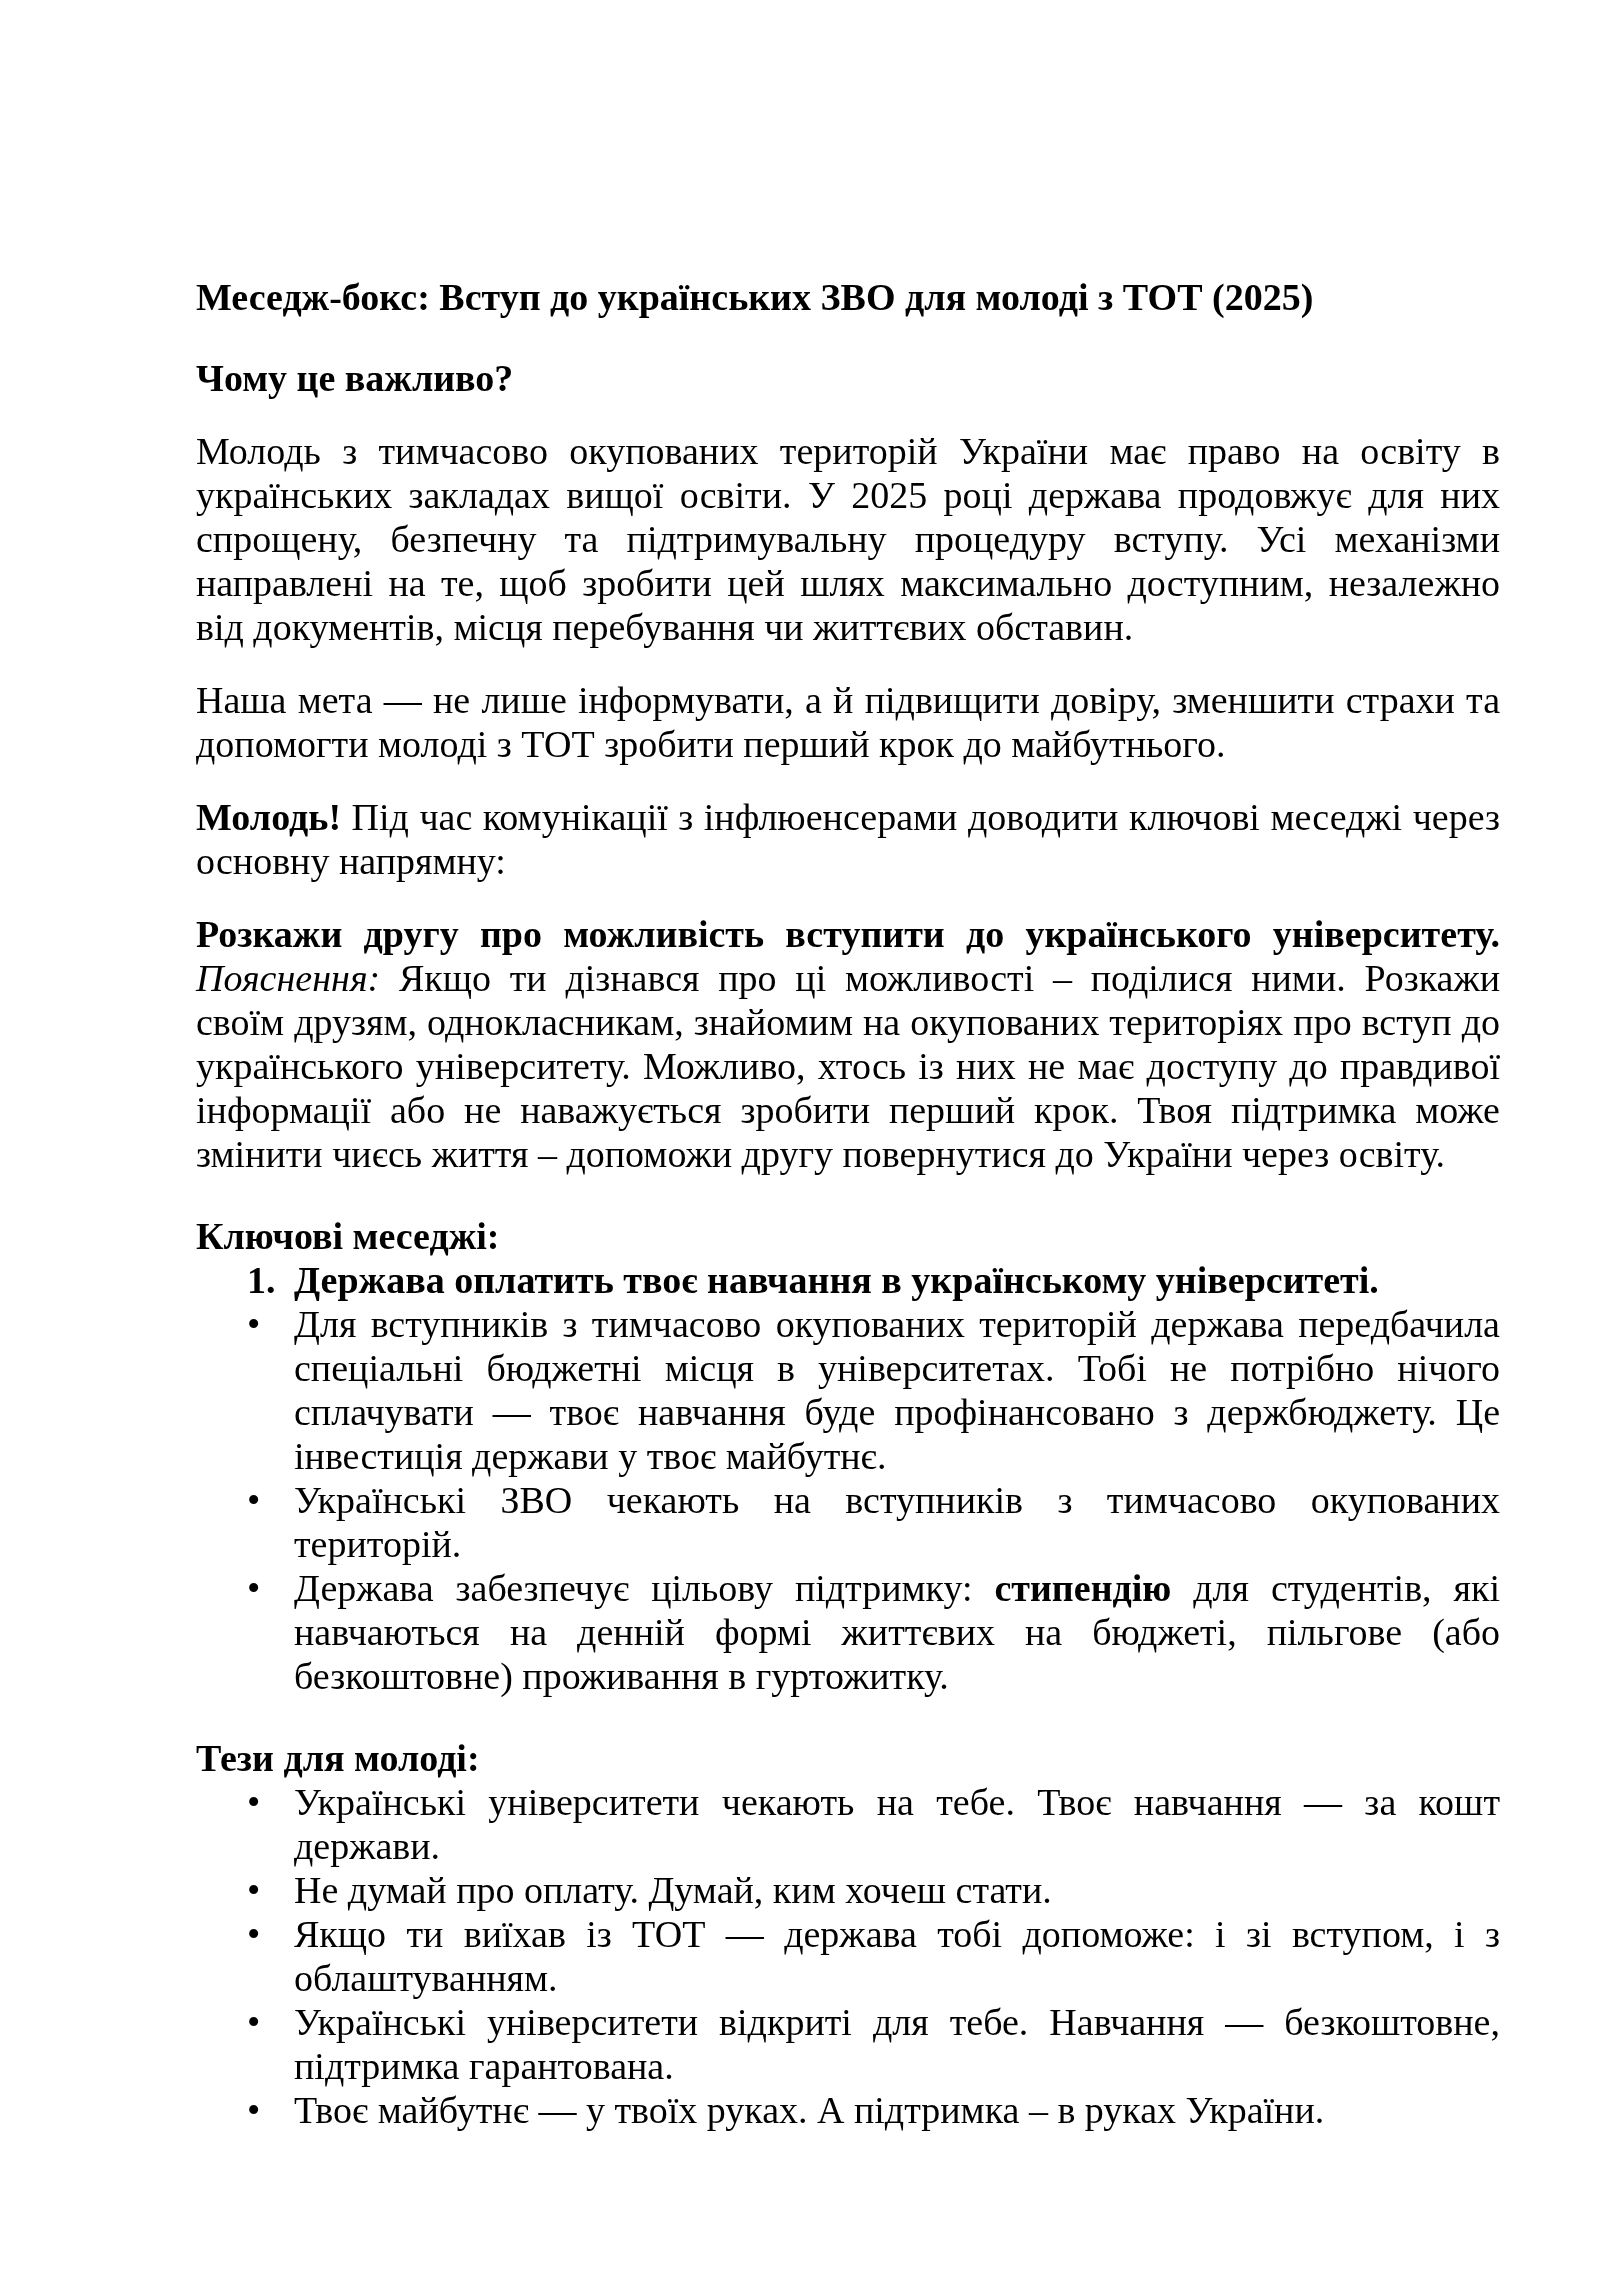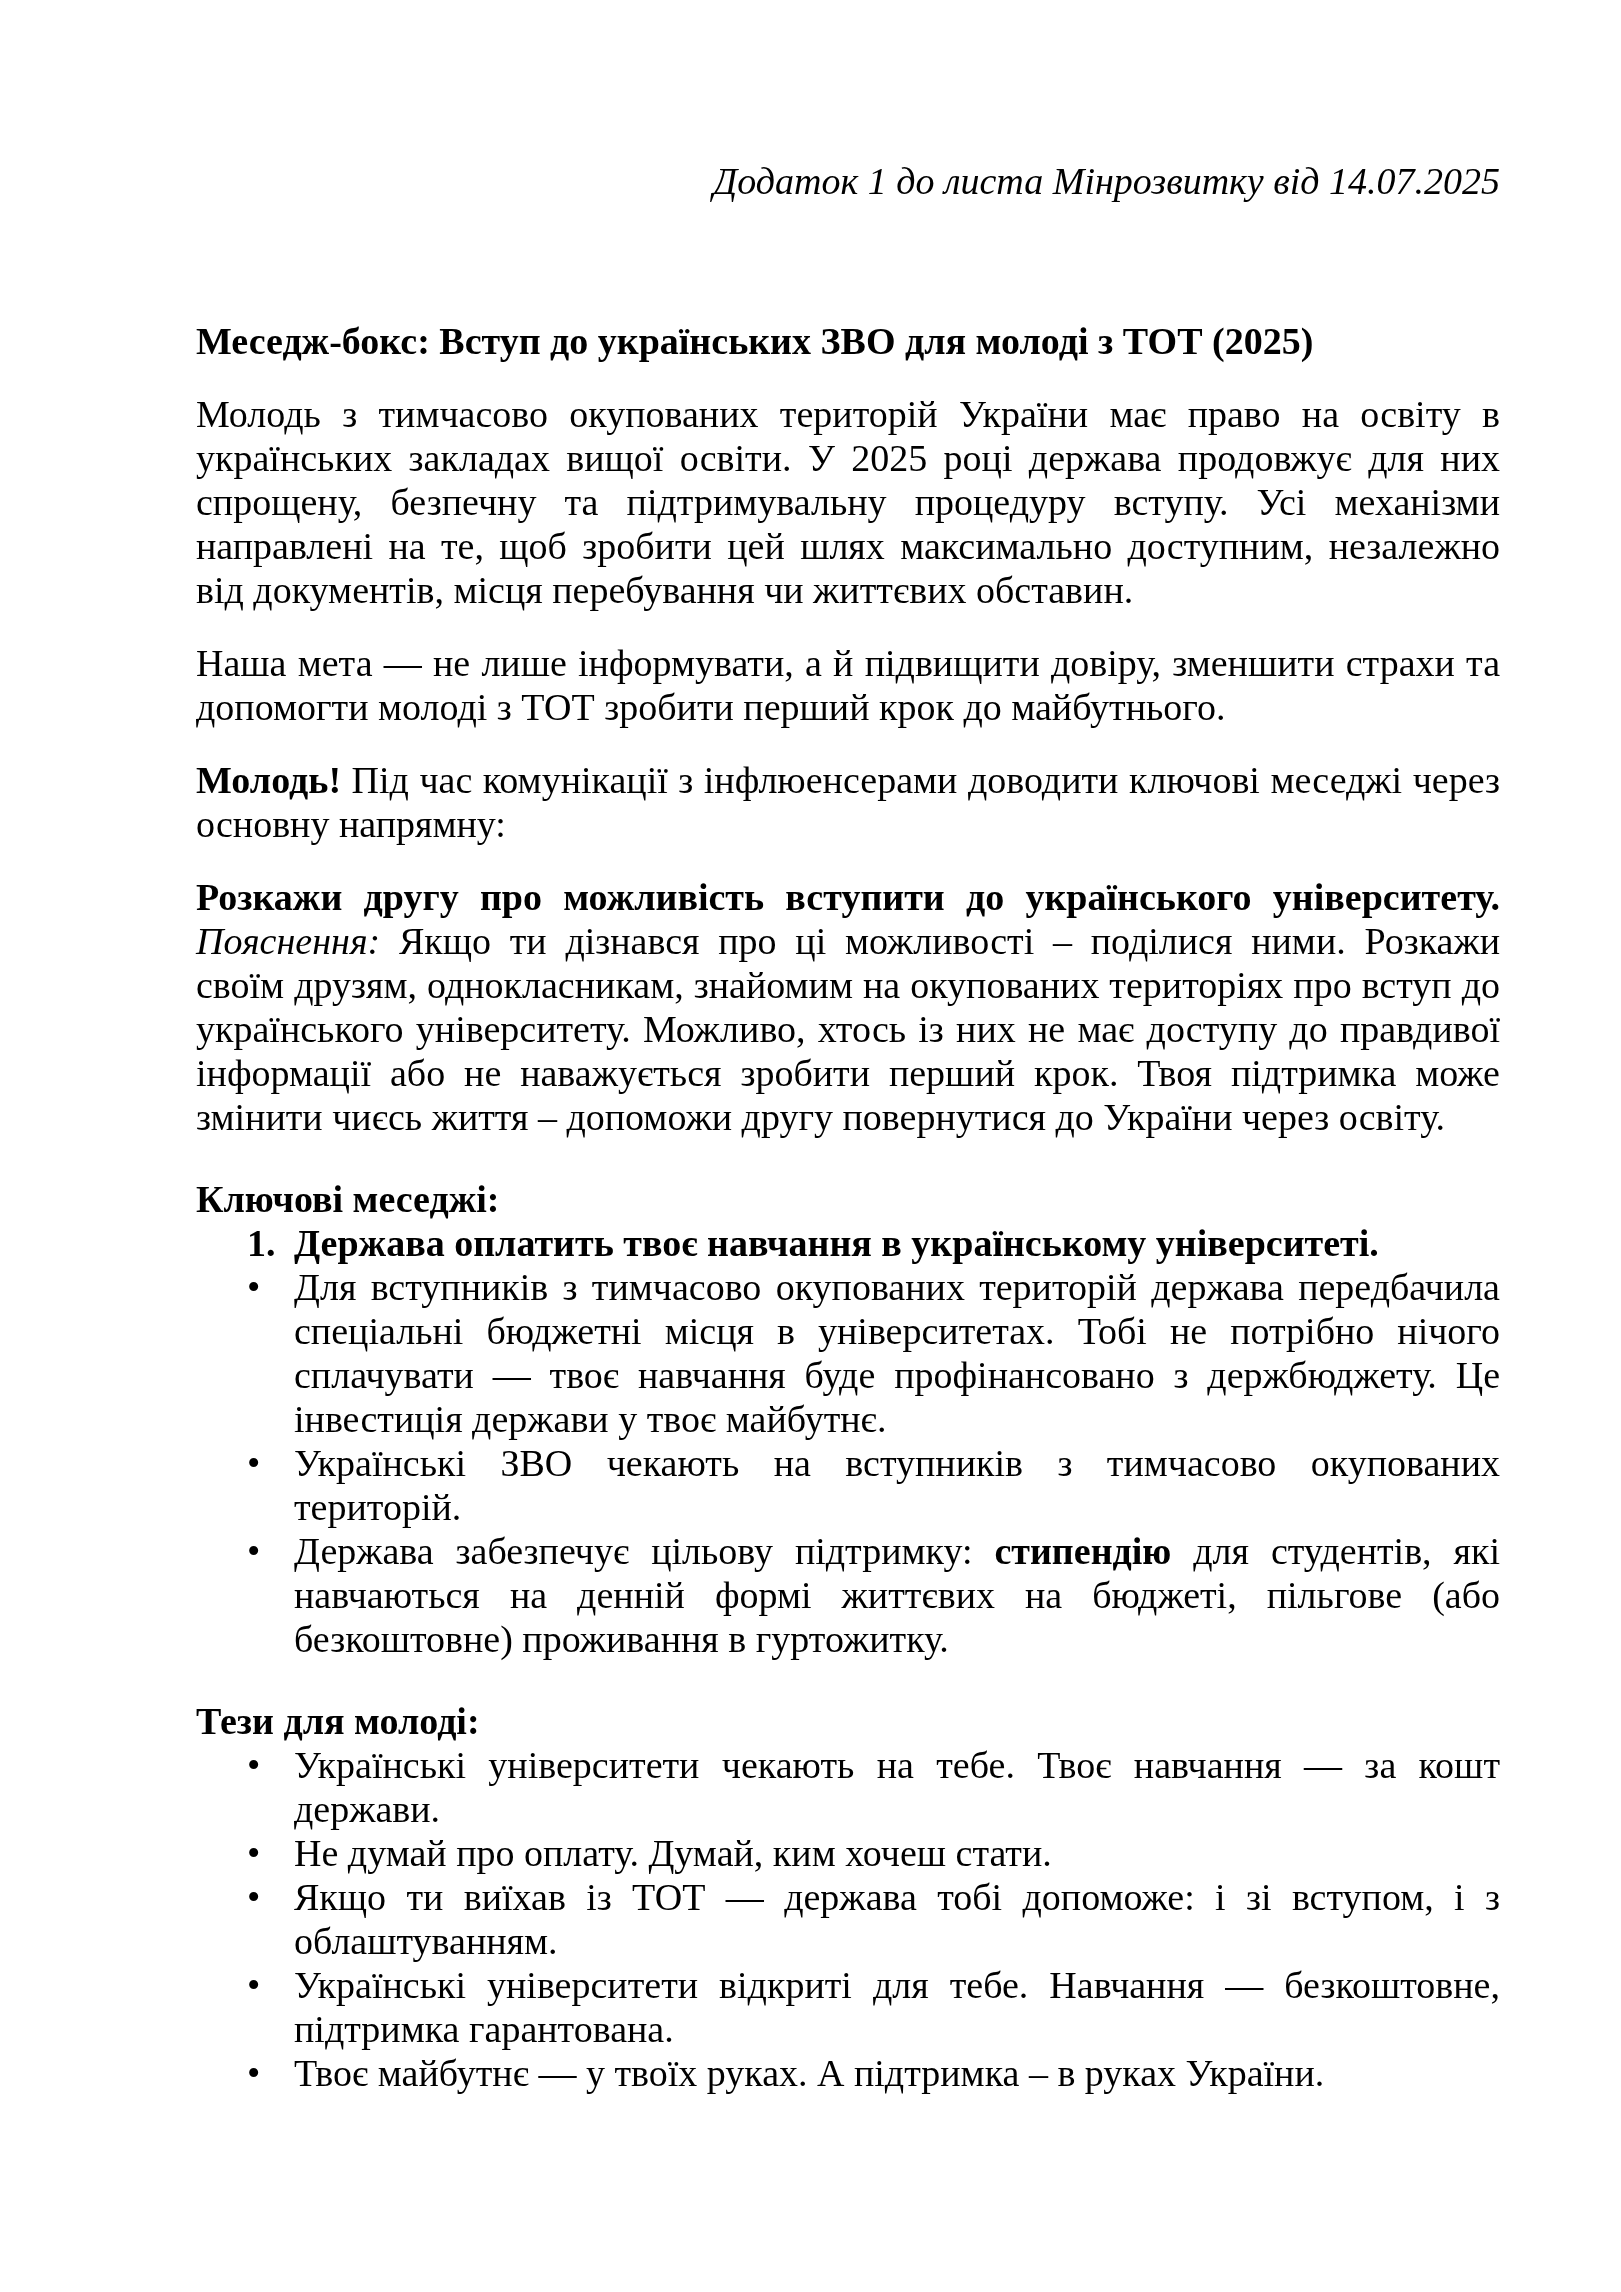--- a/index.html
+++ b/index.html
@@ -56,24 +56,24 @@
     left: 51px;
     top: 0;
     text-align: left;
   }
 </style>
 </head>
 <body>
 
 <div class="page">
 
-  <div class="header-note">Додаток 1 до листа Мінрозвитку від 14.07.2025</div>
 
   <div class="doc-title">Меседж-бокс: Вступ до українських ЗВО для молоді з ТОТ (2025)</div>
 
+  <div class="section-heading">Чому це важливо?</div>
 
   <p class="body-par">Молодь з тимчасово окупованих територій України має право на освіту в українських закладах вищої освіти. У 2025 році держава продовжує для них спрощену, безпечну та підтримувальну процедуру вступу. Усі механізми направлені на те, щоб зробити цей шлях максимально доступним, незалежно від документів, місця перебування чи життєвих обставин.</p>
 
   <p class="body-par">Наша мета — не лише інформувати, а й підвищити довіру, зменшити страхи та допомогти молоді з ТОТ зробити перший крок до майбутнього.</p>
 
   <p class="body-par"><span class="b">Молодь!</span><span> Під час комунікації з інфлюенсерами доводити ключові меседжі через основну напрямну:</span></p>
 
   <p class="body-par"><span class="b">Розкажи другу про можливість вступити до українського університету.</span><span class="i"> Пояснення:</span><span> Якщо ти дізнався про ці можливості – поділися ними. Розкажи своїм друзям, однокласникам, знайомим на окупованих територіях про вступ до українського університету. Можливо, хтось із них не має доступу до правдивої інформації або не наважується зробити перший крок. Твоя підтримка може змінити чиєсь життя – допоможи другу повернутися до України через освіту.</span></p>
 
   <div class="section-heading spaced">Ключові меседжі:</div>

